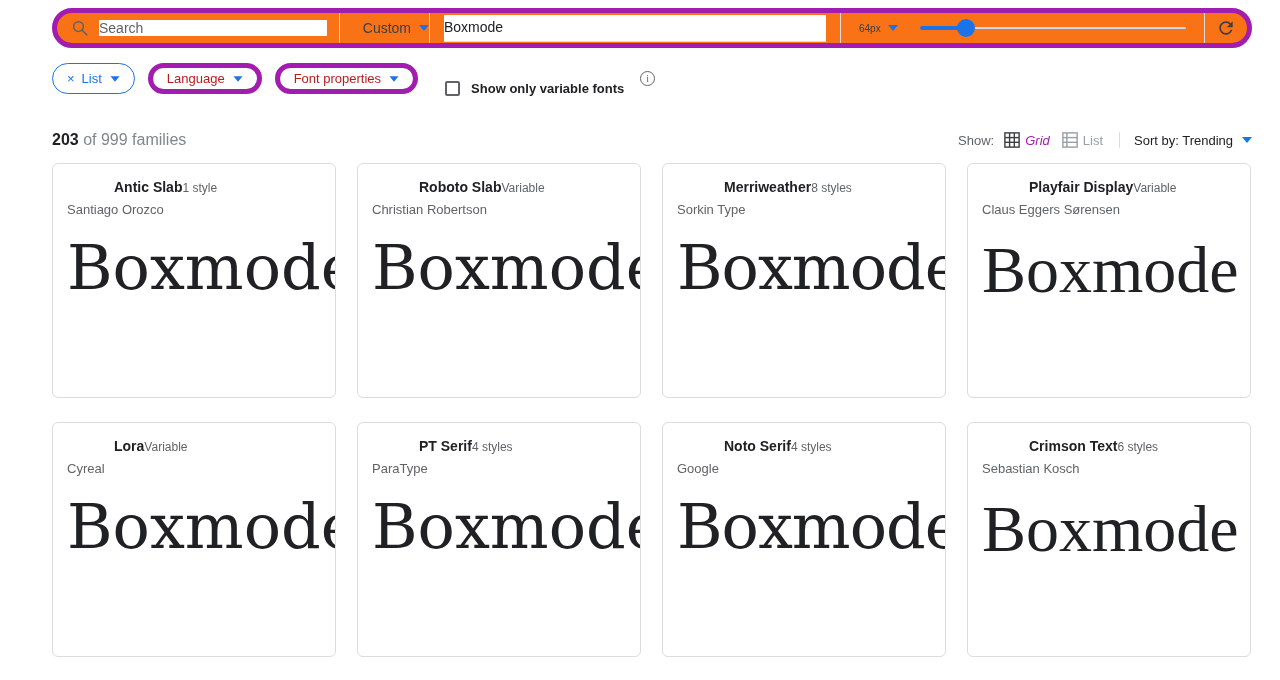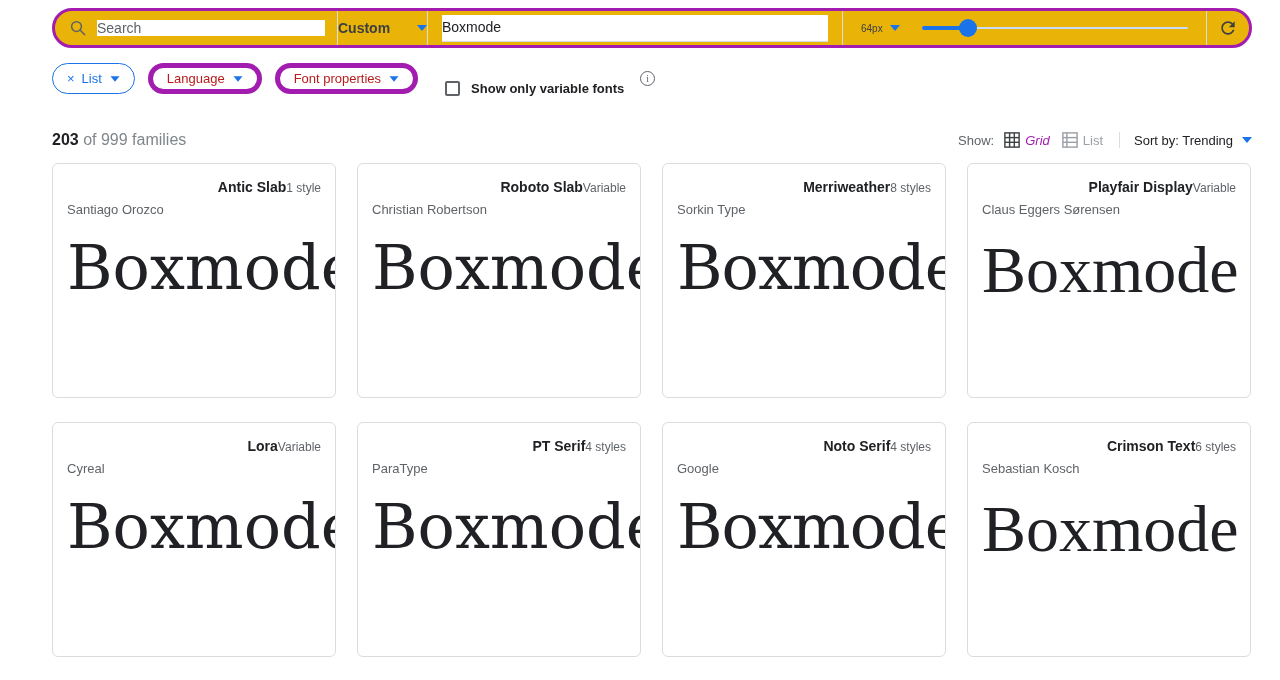--- a/index.html
+++ b/index.html
@@ -1,27 +1,27 @@
 <!DOCTYPE html>
 <html><head>
 <meta charset="utf-8">
 <style>
   * { margin:0; padding:0; box-sizing:border-box; }
   html,body { width:1280px; height:680px; background:#fff; font-family:"Liberation Sans", sans-serif; color:#202124; overflow:hidden; }
   .page { padding:8px 28px 0 52px; }
 
   
-  .topbar { display:flex; align-items:stretch; height:40px; border:3px solid #a21caf; border-radius:20px; background:#eab308; }
+  .topbar { display:flex; align-items:stretch; height:40px; border:5px solid #a21caf; border-radius:20px; background:#f97316; }
   .tb-sec { display:flex; align-items:center; }
   .tb-div { width:1px; background:#dadce0; margin:0; }
   .search-sec { width:282px; padding:0 12px 0 14px; }
   .search-icon { width:18px; height:18px; margin-right:10px; flex:0 0 auto; }
   .search-input { border:none; outline:none; font-size:14px; color:#202124; width:100%; font-family:"Liberation Sans",sans-serif; }
   .search-input::placeholder { color:#5f6368; }
-  .custom-sec { width:89px; justify-content:space-between; cursor:pointer;font-weight:bold; }
+  .custom-sec { width:89px; justify-content:flex-end; cursor:pointer; }
   .custom-label { font-size:14px; color:#3c4043; margin-right:8px; }
   .caret { width:0; height:0; border-left:5px solid transparent; border-right:5px solid transparent; border-top:6px solid #1a73e8; display:inline-block; }
   .preview-sec { flex:1 1 auto; padding:0 14px; }
   .preview-input { border:none; outline:none; border-bottom:1px solid #dadce0; font-size:14px; color:#202124; width:100%; padding:4px 0 6px 0; font-family:"Liberation Sans",sans-serif; }
   .size-sec { width:363px; padding:0 18px; }
   .size-label { font-size:10px; color:#3c4043; margin-right:7px; white-space:nowrap; }
   .slider { position:relative; flex:1 1 auto; height:18px; margin-left:22px; cursor:pointer; }
   .slider .track { position:absolute; top:8px; left:0; right:0; height:2px; background:#c8dbfa; border-radius:1px; }
   .slider .fill { position:absolute; top:7px; left:0; width:17.5%; height:4px; background:#1a73e8; border-radius:2px; }
   .slider .thumb { position:absolute; top:0; left:17.5%; width:18px; height:18px; margin-left:-9px; border-radius:50%; background:#1a73e8; }
@@ -49,21 +49,21 @@
   .view-opt svg { margin-right:5px; }
   .view-grid { color:#a21caf; font-weight:500;font-style:italic; }
   .view-list { color:#9aa0a6; }
   .vs-div { width:1px; height:16px; background:#dadce0; margin:0 14px 0 4px; }
   .sort-by { display:flex; align-items:center; color:#202124; font-weight:500; cursor:pointer; }
   .sort-by .caret { margin-left:9px; }
 
   
   .grid { display:grid; grid-template-columns:repeat(4, 284px); grid-auto-rows:235px; gap:24px 21px; margin-top:14px; }
   .card { border:1px solid #dadce0; border-radius:6px; background:#fff; padding:15px 14px; cursor:pointer; overflow:hidden; }
-  .card-head { display:flex; justify-content:flex-end; align-items:baseline;margin-left:47px; }
+  .card-head { display:flex; justify-content:flex-start; align-items:baseline;margin-left:47px; }
   .card-title { font-size:14px; font-weight:700; color:#202124; }
   .card-styles { font-size:12px; color:#5f6368; }
   .card-author { font-size:13px; color:#5f6368; margin-top:7px; }
   .specimen { font-size:62px; line-height:1.05; color:#202124; margin-top:18px; white-space:nowrap; }
   .f-slab    { font-family:"DejaVu Serif", serif; }
   .f-serif   { font-family:"Liberation Serif", serif; font-size:66px; }
   .f-serif-b { font-family:"DejaVu Serif", serif; letter-spacing:-1px; }
 </style>
 </head>
 <body>

